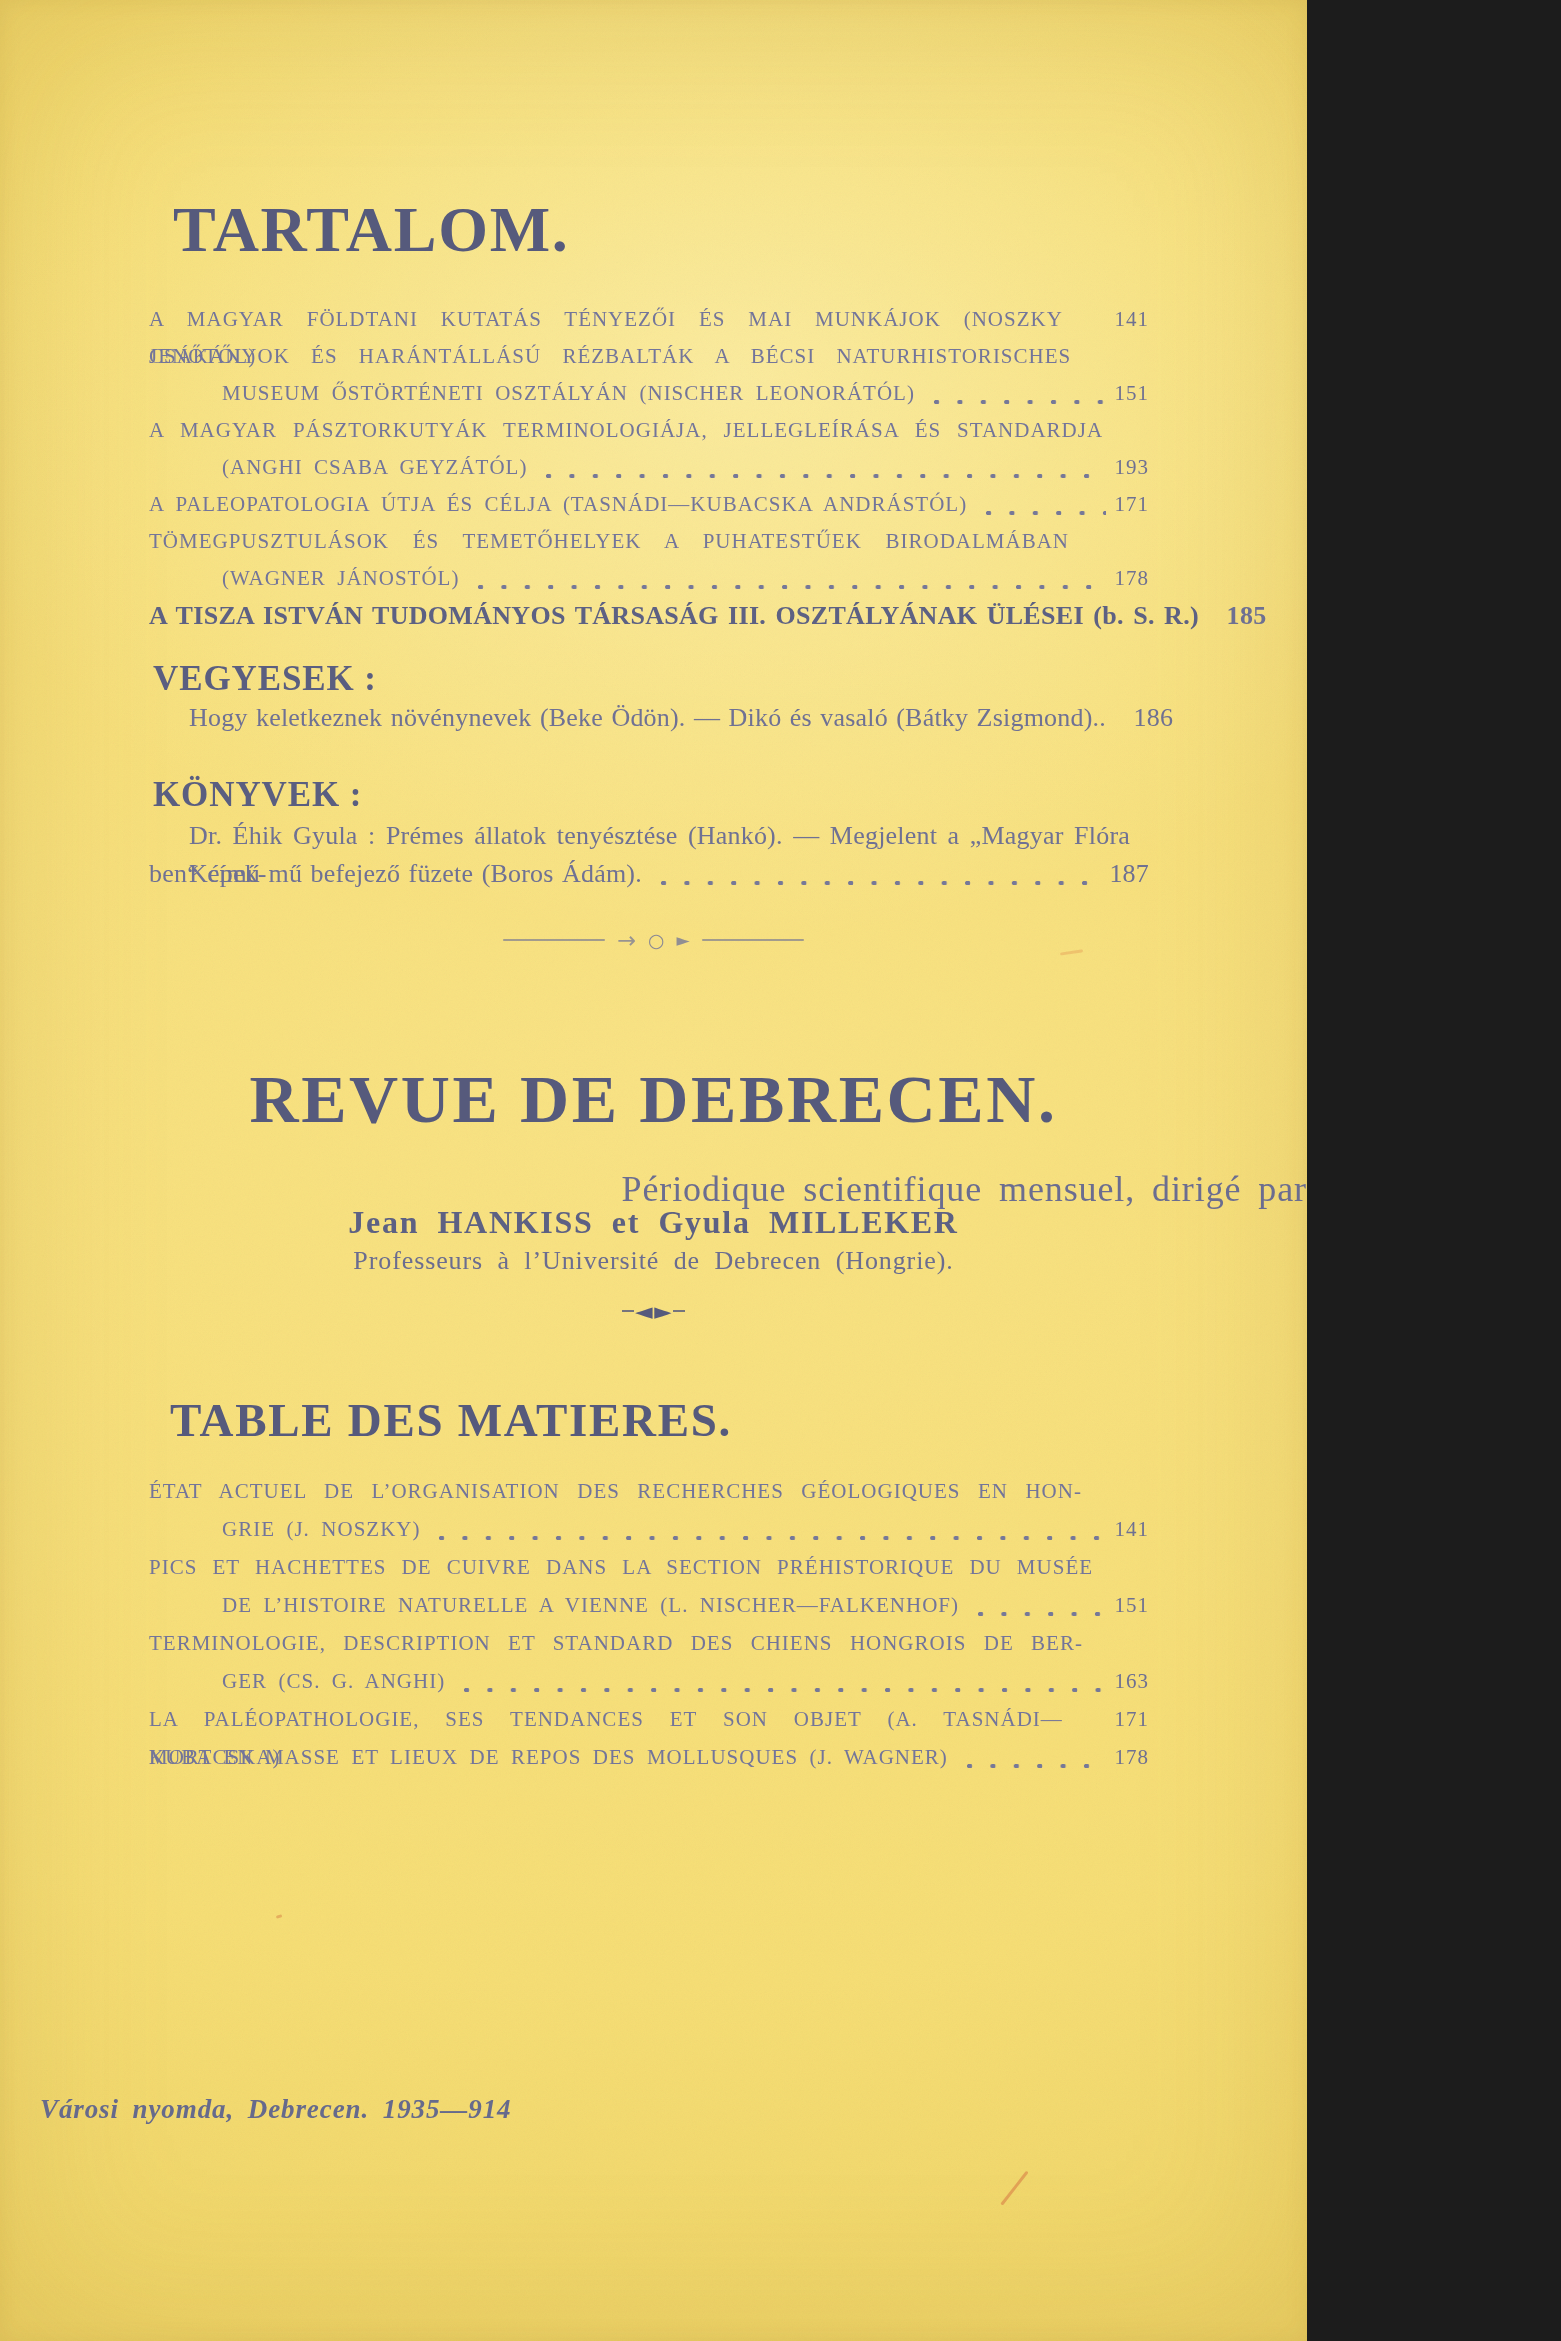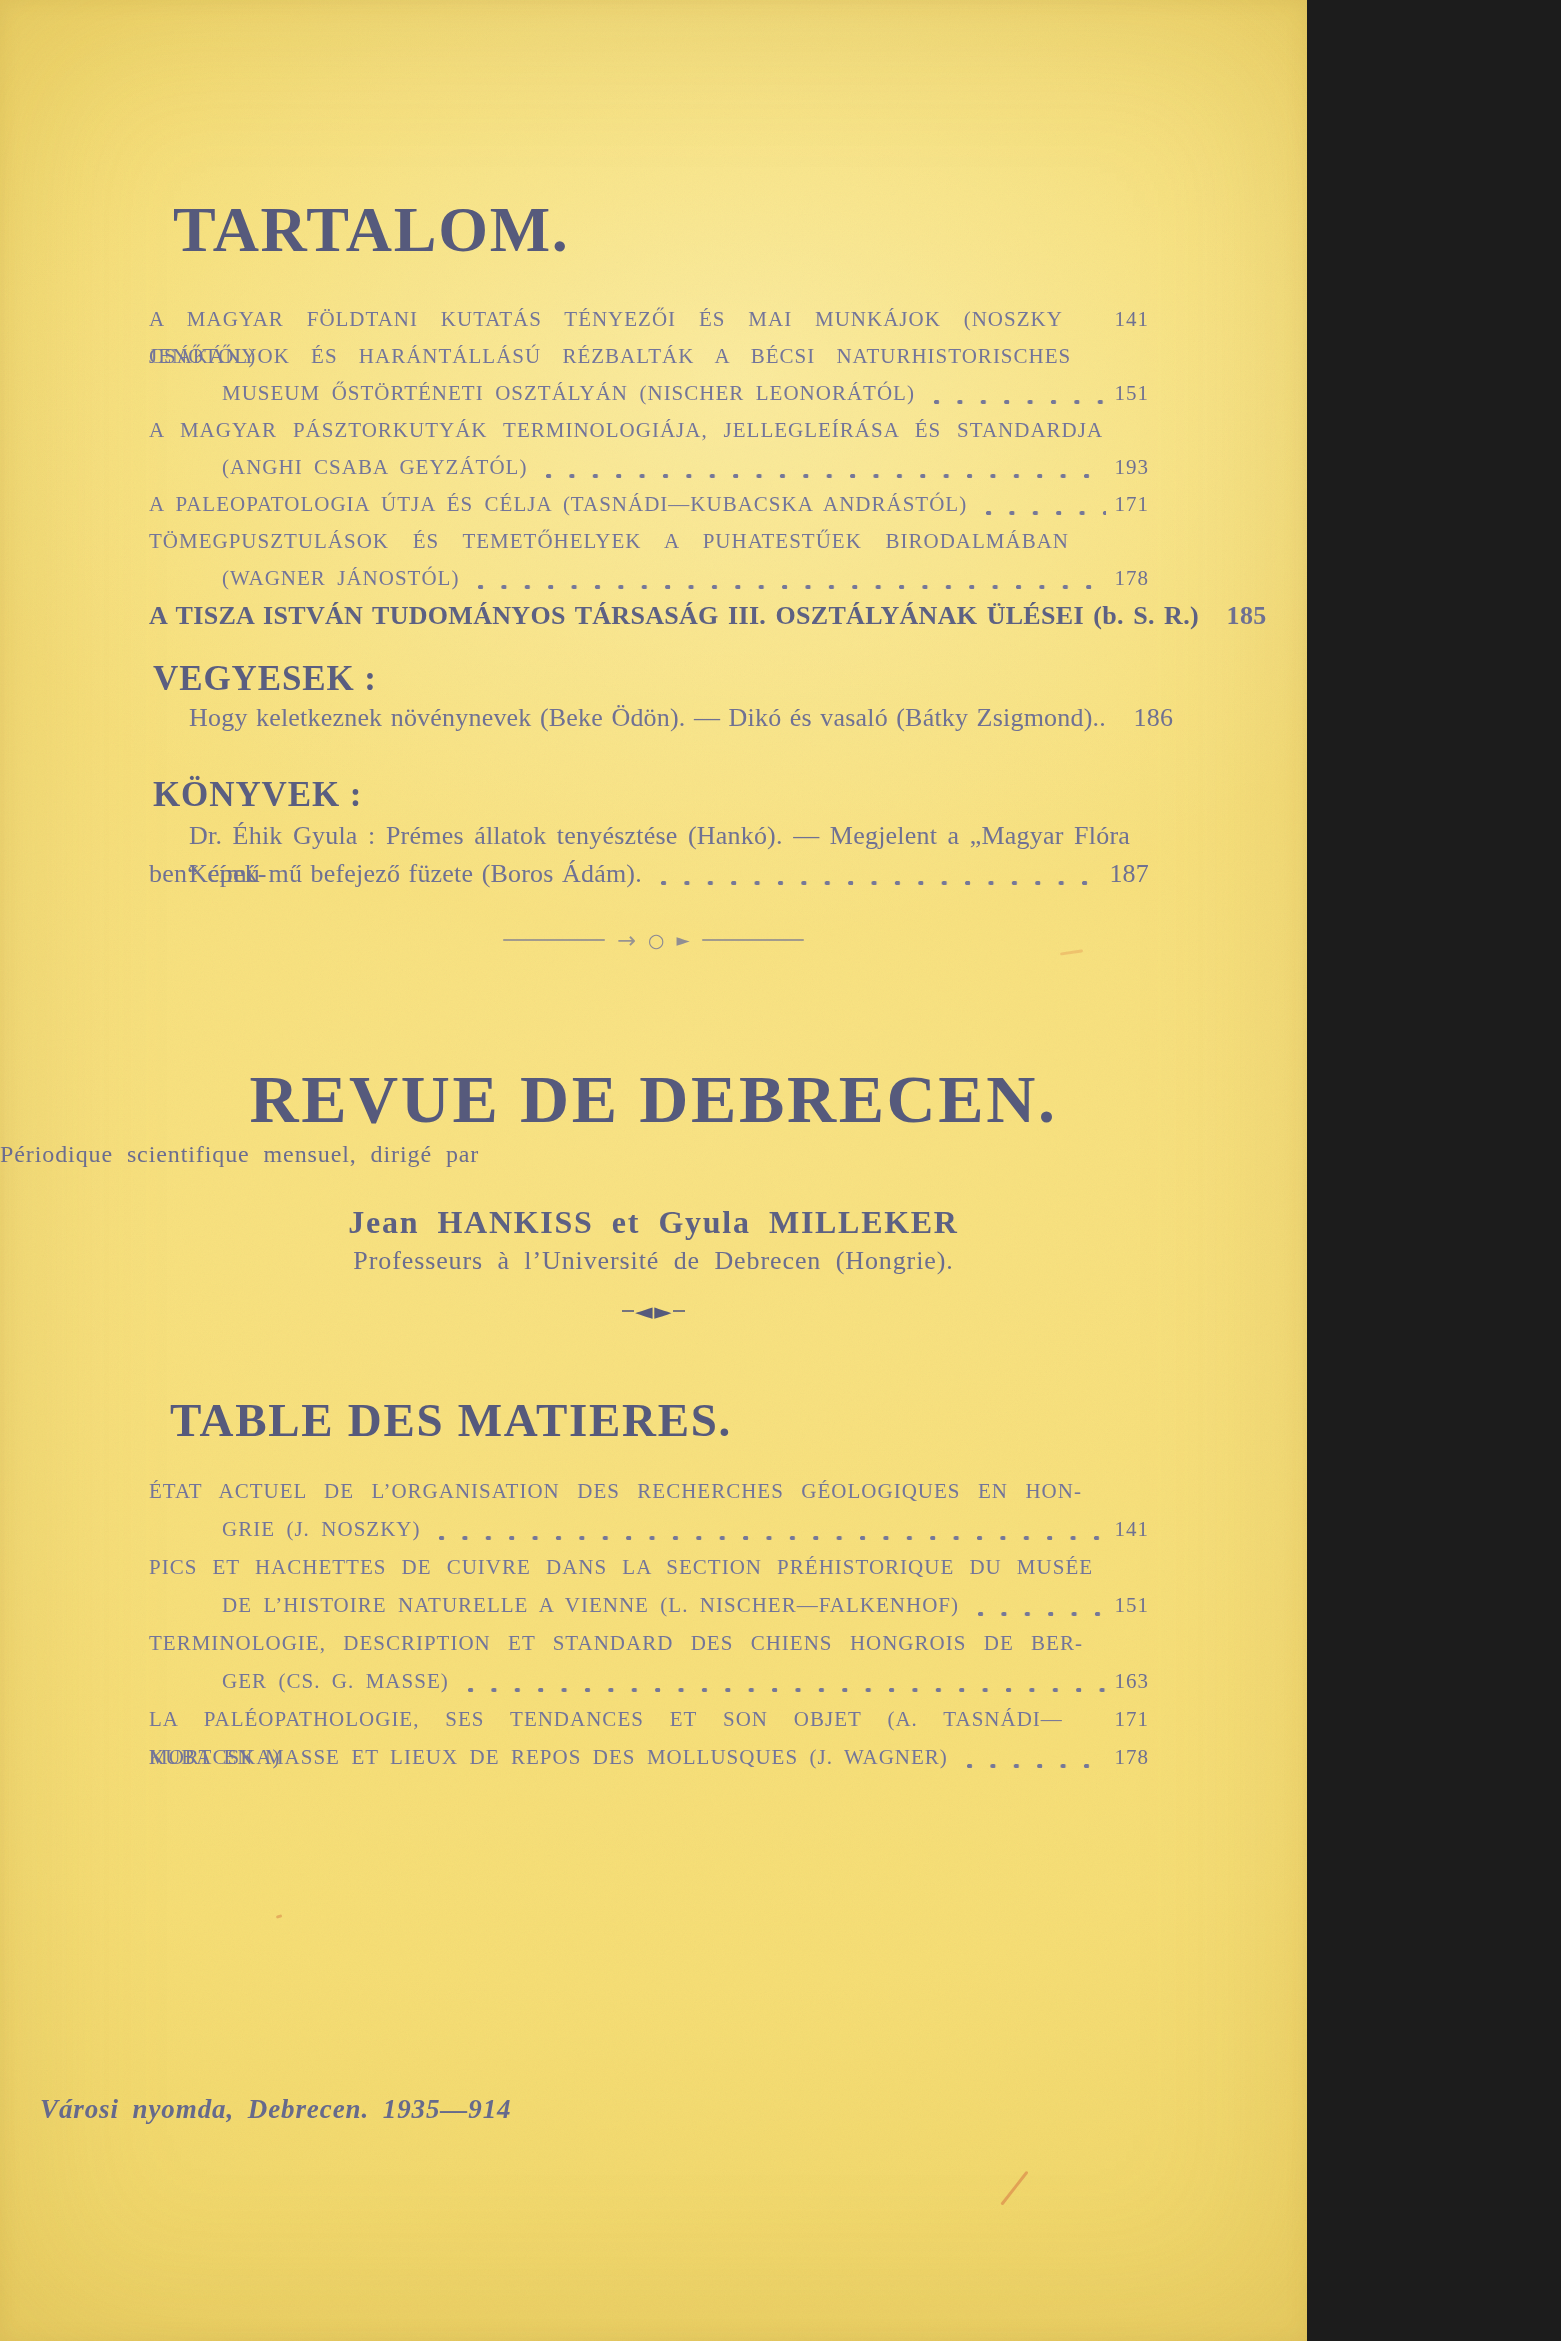--- a/index.html
+++ b/index.html
@@ -65,22 +65,22 @@
   .orn1 .oline{width:102px; height:1.7px; background:rgba(116,118,148,.65); border-radius:0.9px;}
   .orn1 .oarrow{font-size:22.6px; opacity:.75;}
   .orn1 .ocircle{font-size:19px; opacity:.85;}
   .orn1 .osolid{font-size:17.3px; opacity:.8;}
 
   
   .revue-title{
     position:absolute; left:0; right:0; top:1065px; text-align:center;
     font-size:68px; font-weight:bold; letter-spacing:2.6px; line-height:1; color:#565a7c;
   }
-  .revue-l1{position:absolute; left:0; right:0; top:1141px; text-align:left;
-    font-size:24px; letter-spacing:0.9px; word-spacing:7px; color:#6b6d90;}
+  .revue-l1{position:absolute; left:0; right:0; top:1168px; text-align:right;
+    font-size:36px; letter-spacing:0.9px; word-spacing:7px; color:#6b6d90;}
   .revue-l2{position:absolute; left:0; right:0; top:1204px; text-align:center;
     font-size:32px; font-weight:bold; letter-spacing:1.7px; word-spacing:8.7px; color:#5d6183;}
   .revue-l3{position:absolute; left:0; right:0; top:1246px; text-align:center;
     font-size:26px; letter-spacing:0.9px; word-spacing:7px; color:#6b6d90;}
 
   
   .orn2{position:absolute; left:0; right:0; top:1298px; height:26px;
         display:flex; align-items:center; justify-content:center; gap:1.7px;
         color:#565a7c; font-family:"DejaVu Sans",sans-serif; font-size:22.6px;}
   .orn2 .o2line{width:12px; height:2.6px; background:rgba(86,90,124,.8);}
@@ -228,21 +228,21 @@
         <span class="row-text">DE L’HISTOIRE NATURELLE A VIENNE (L. NISCHER—FALKENHOF)</span>
         <span class="leader"></span>
         <span class="row-page">151</span>
       </div>
       <div class="row caps fill no-dots no-page">
         <span class="row-text">TERMINOLOGIE, DESCRIPTION ET STANDARD DES CHIENS HONGROIS DE BER-</span>
         <span class="leader"></span>
 
       </div>
       <div class="row caps ind-2 has-dots has-page">
-        <span class="row-text">GER (CS. G. MASSE)</span>
+        <span class="row-text">GER (CS. G. ANGHI)</span>
         <span class="leader"></span>
         <span class="row-page">163</span>
       </div>
       <div class="row caps fill no-dots has-page">
         <span class="row-text">LA PALÉOPATHOLOGIE, SES TENDANCES ET SON OBJET (A. TASNÁDI—KUBACSKA)</span>
         <span class="leader"></span>
         <span class="row-page">171</span>
       </div>
       <div class="row caps has-dots has-page">
         <span class="row-text">MORT EN MASSE ET LIEUX DE REPOS DES MOLLUSQUES (J. WAGNER)</span>

